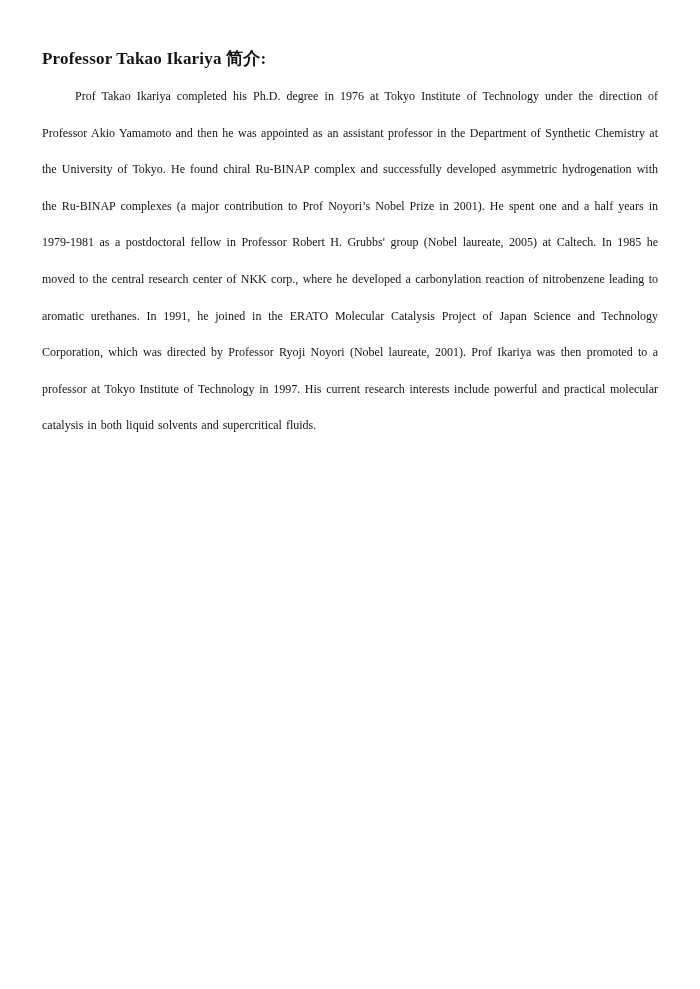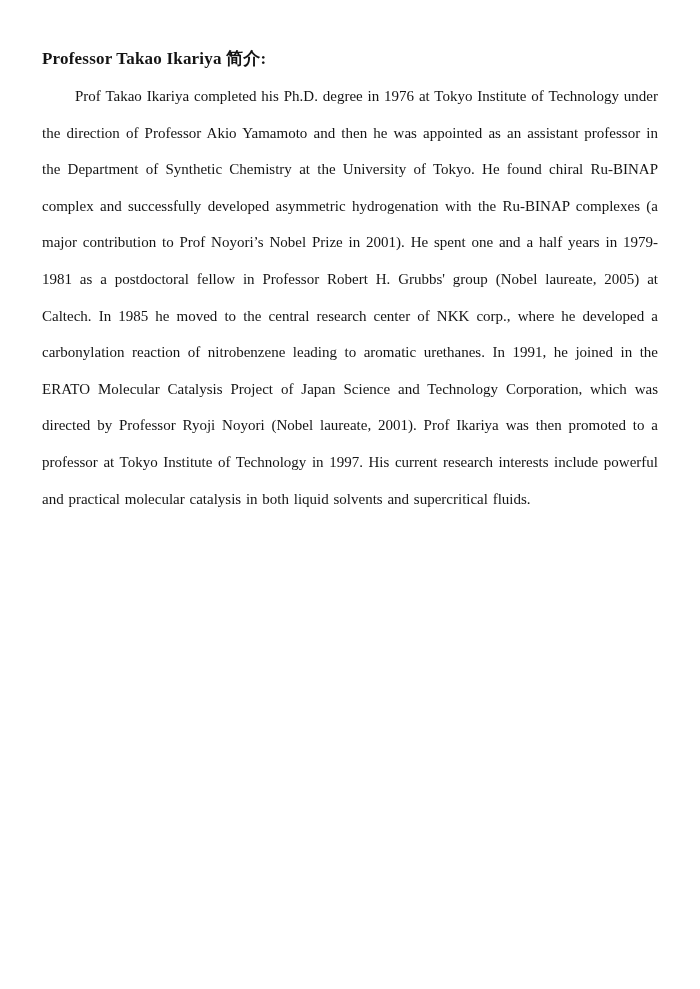--- a/index.html
+++ b/index.html
@@ -21,21 +21,21 @@
   .doc-heading {
     font-weight: bold;
     font-size: 17px;
     line-height: 30px;
     margin: 0;
     letter-spacing: 0.2px;
     color: #141414;
   }
   .doc-paragraph {
     margin: 4px 0 0 0;
-    font-size: 15px;
+    font-size: 12px;
     line-height: 36.6px;
     text-align: justify;
     text-indent: 33px;
     word-spacing: 1px;
     color: #141414;
   }
 </style>
 </head>
 <body>
 

